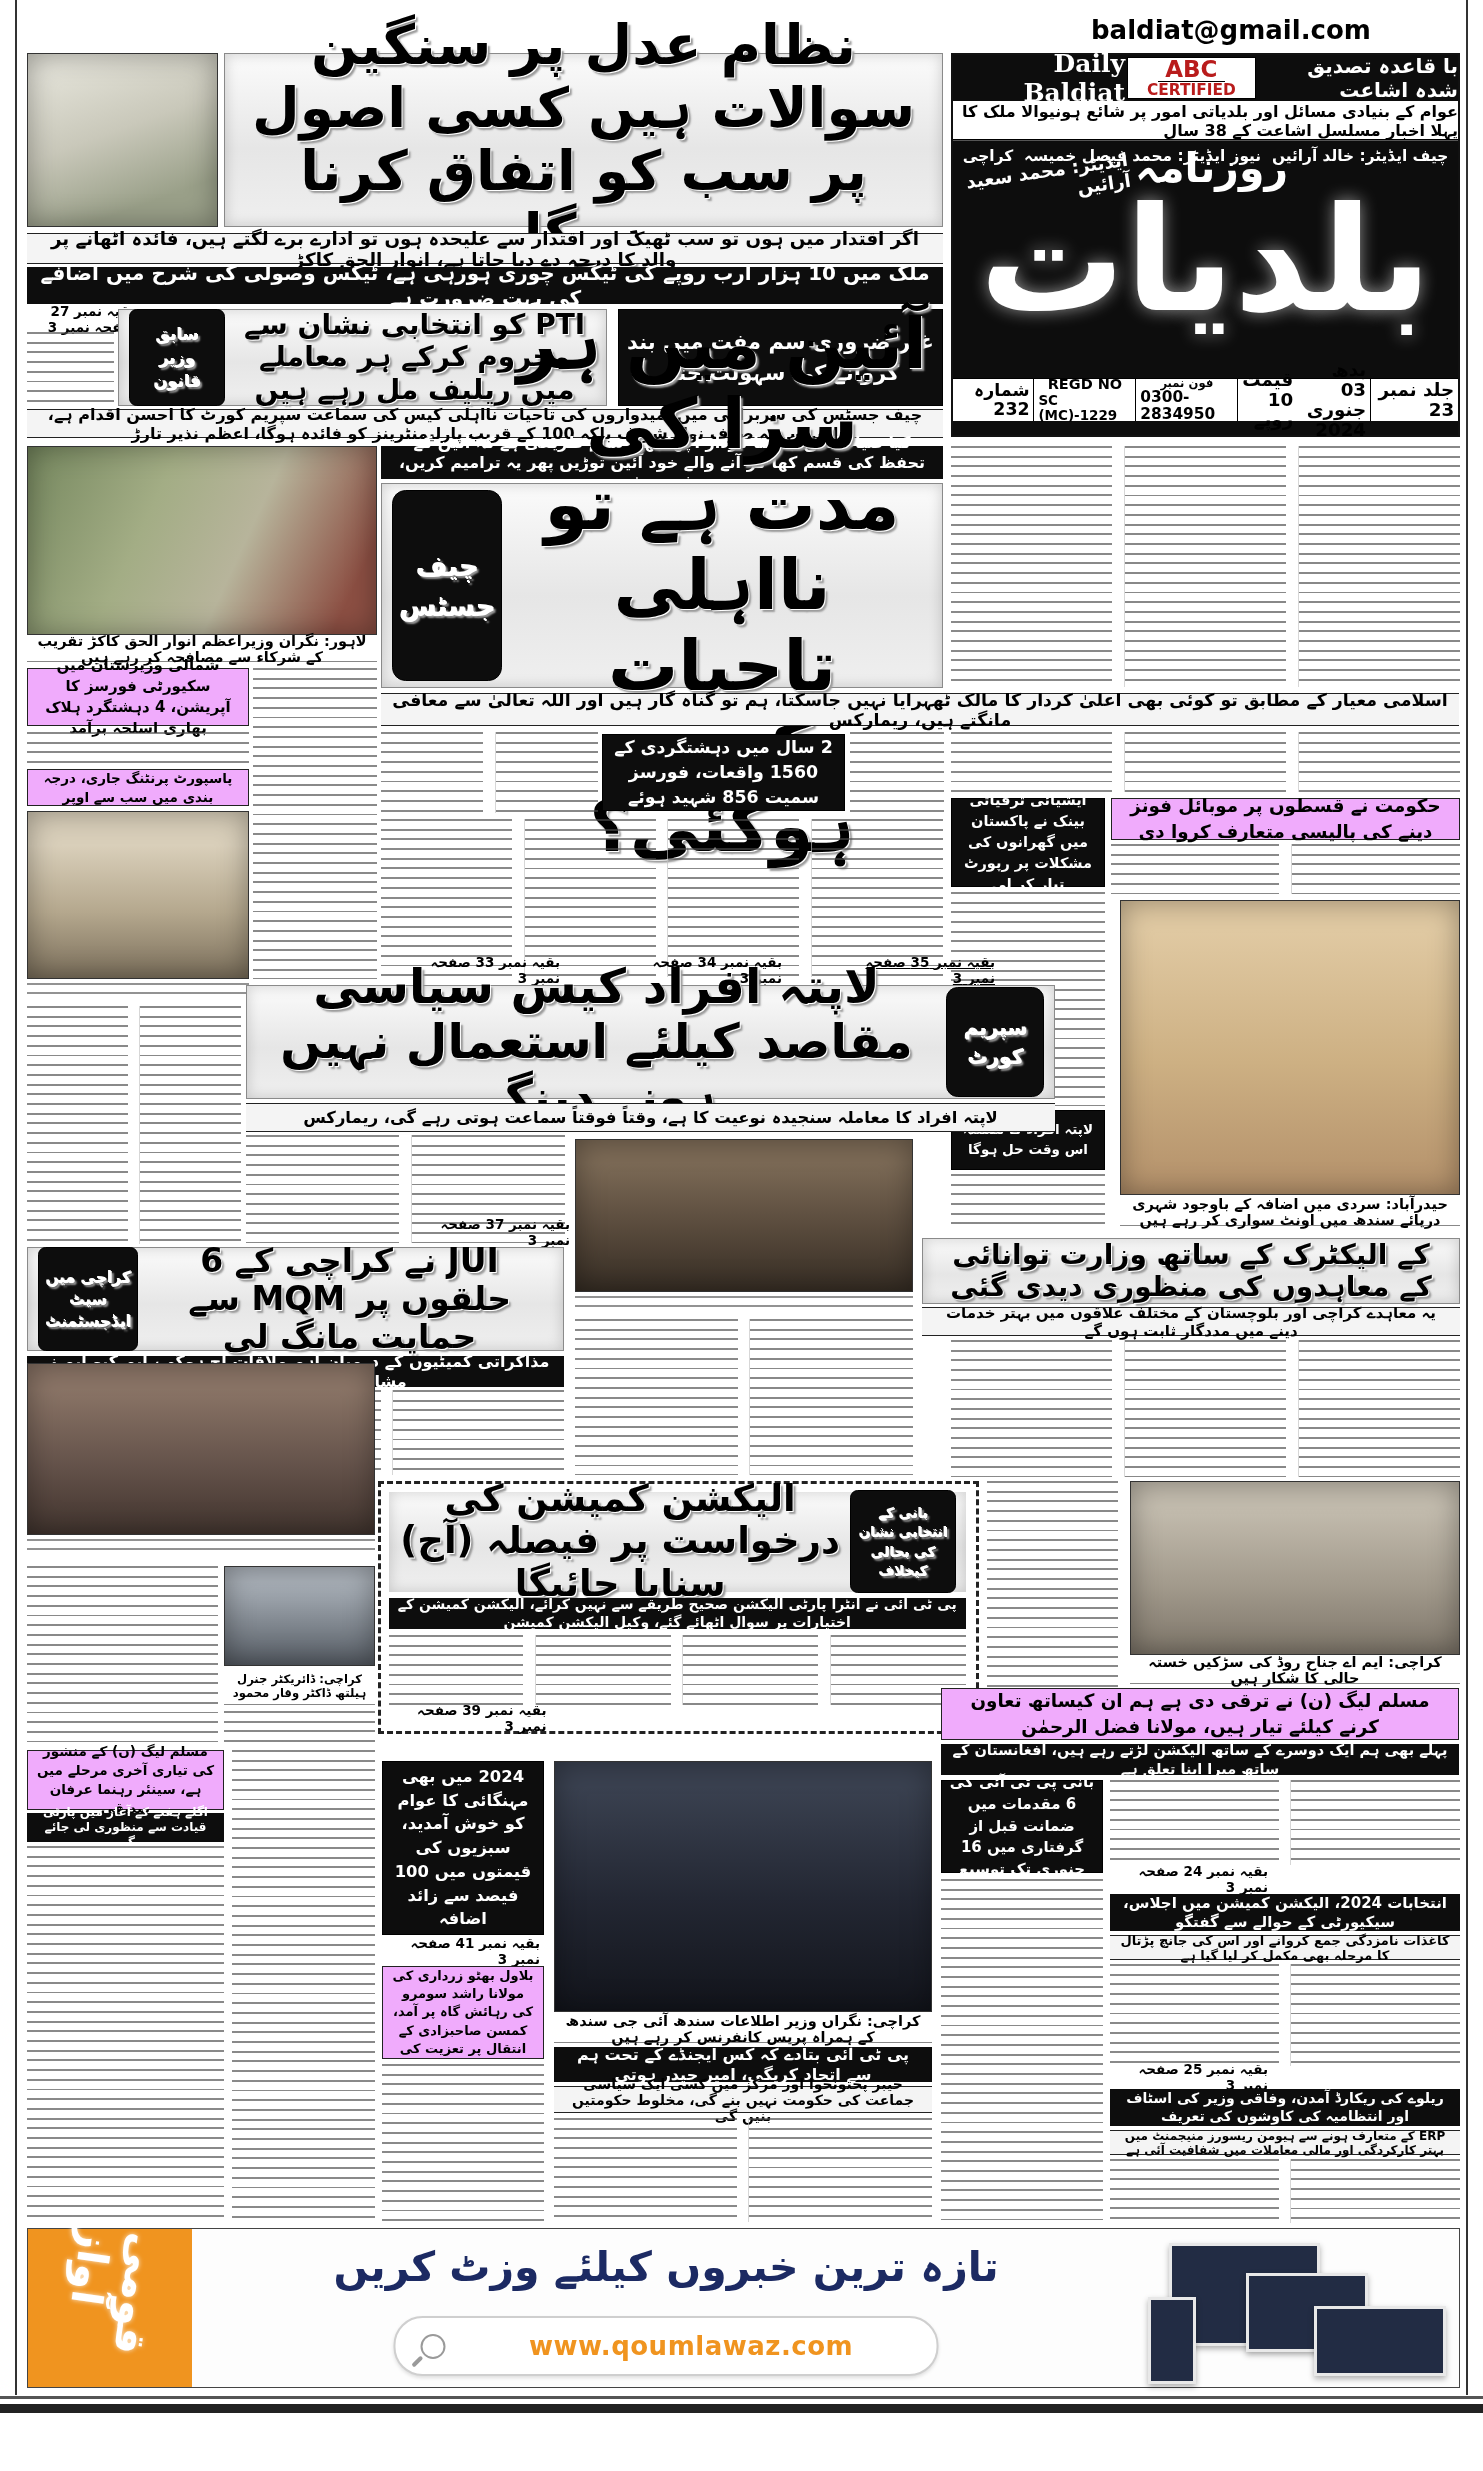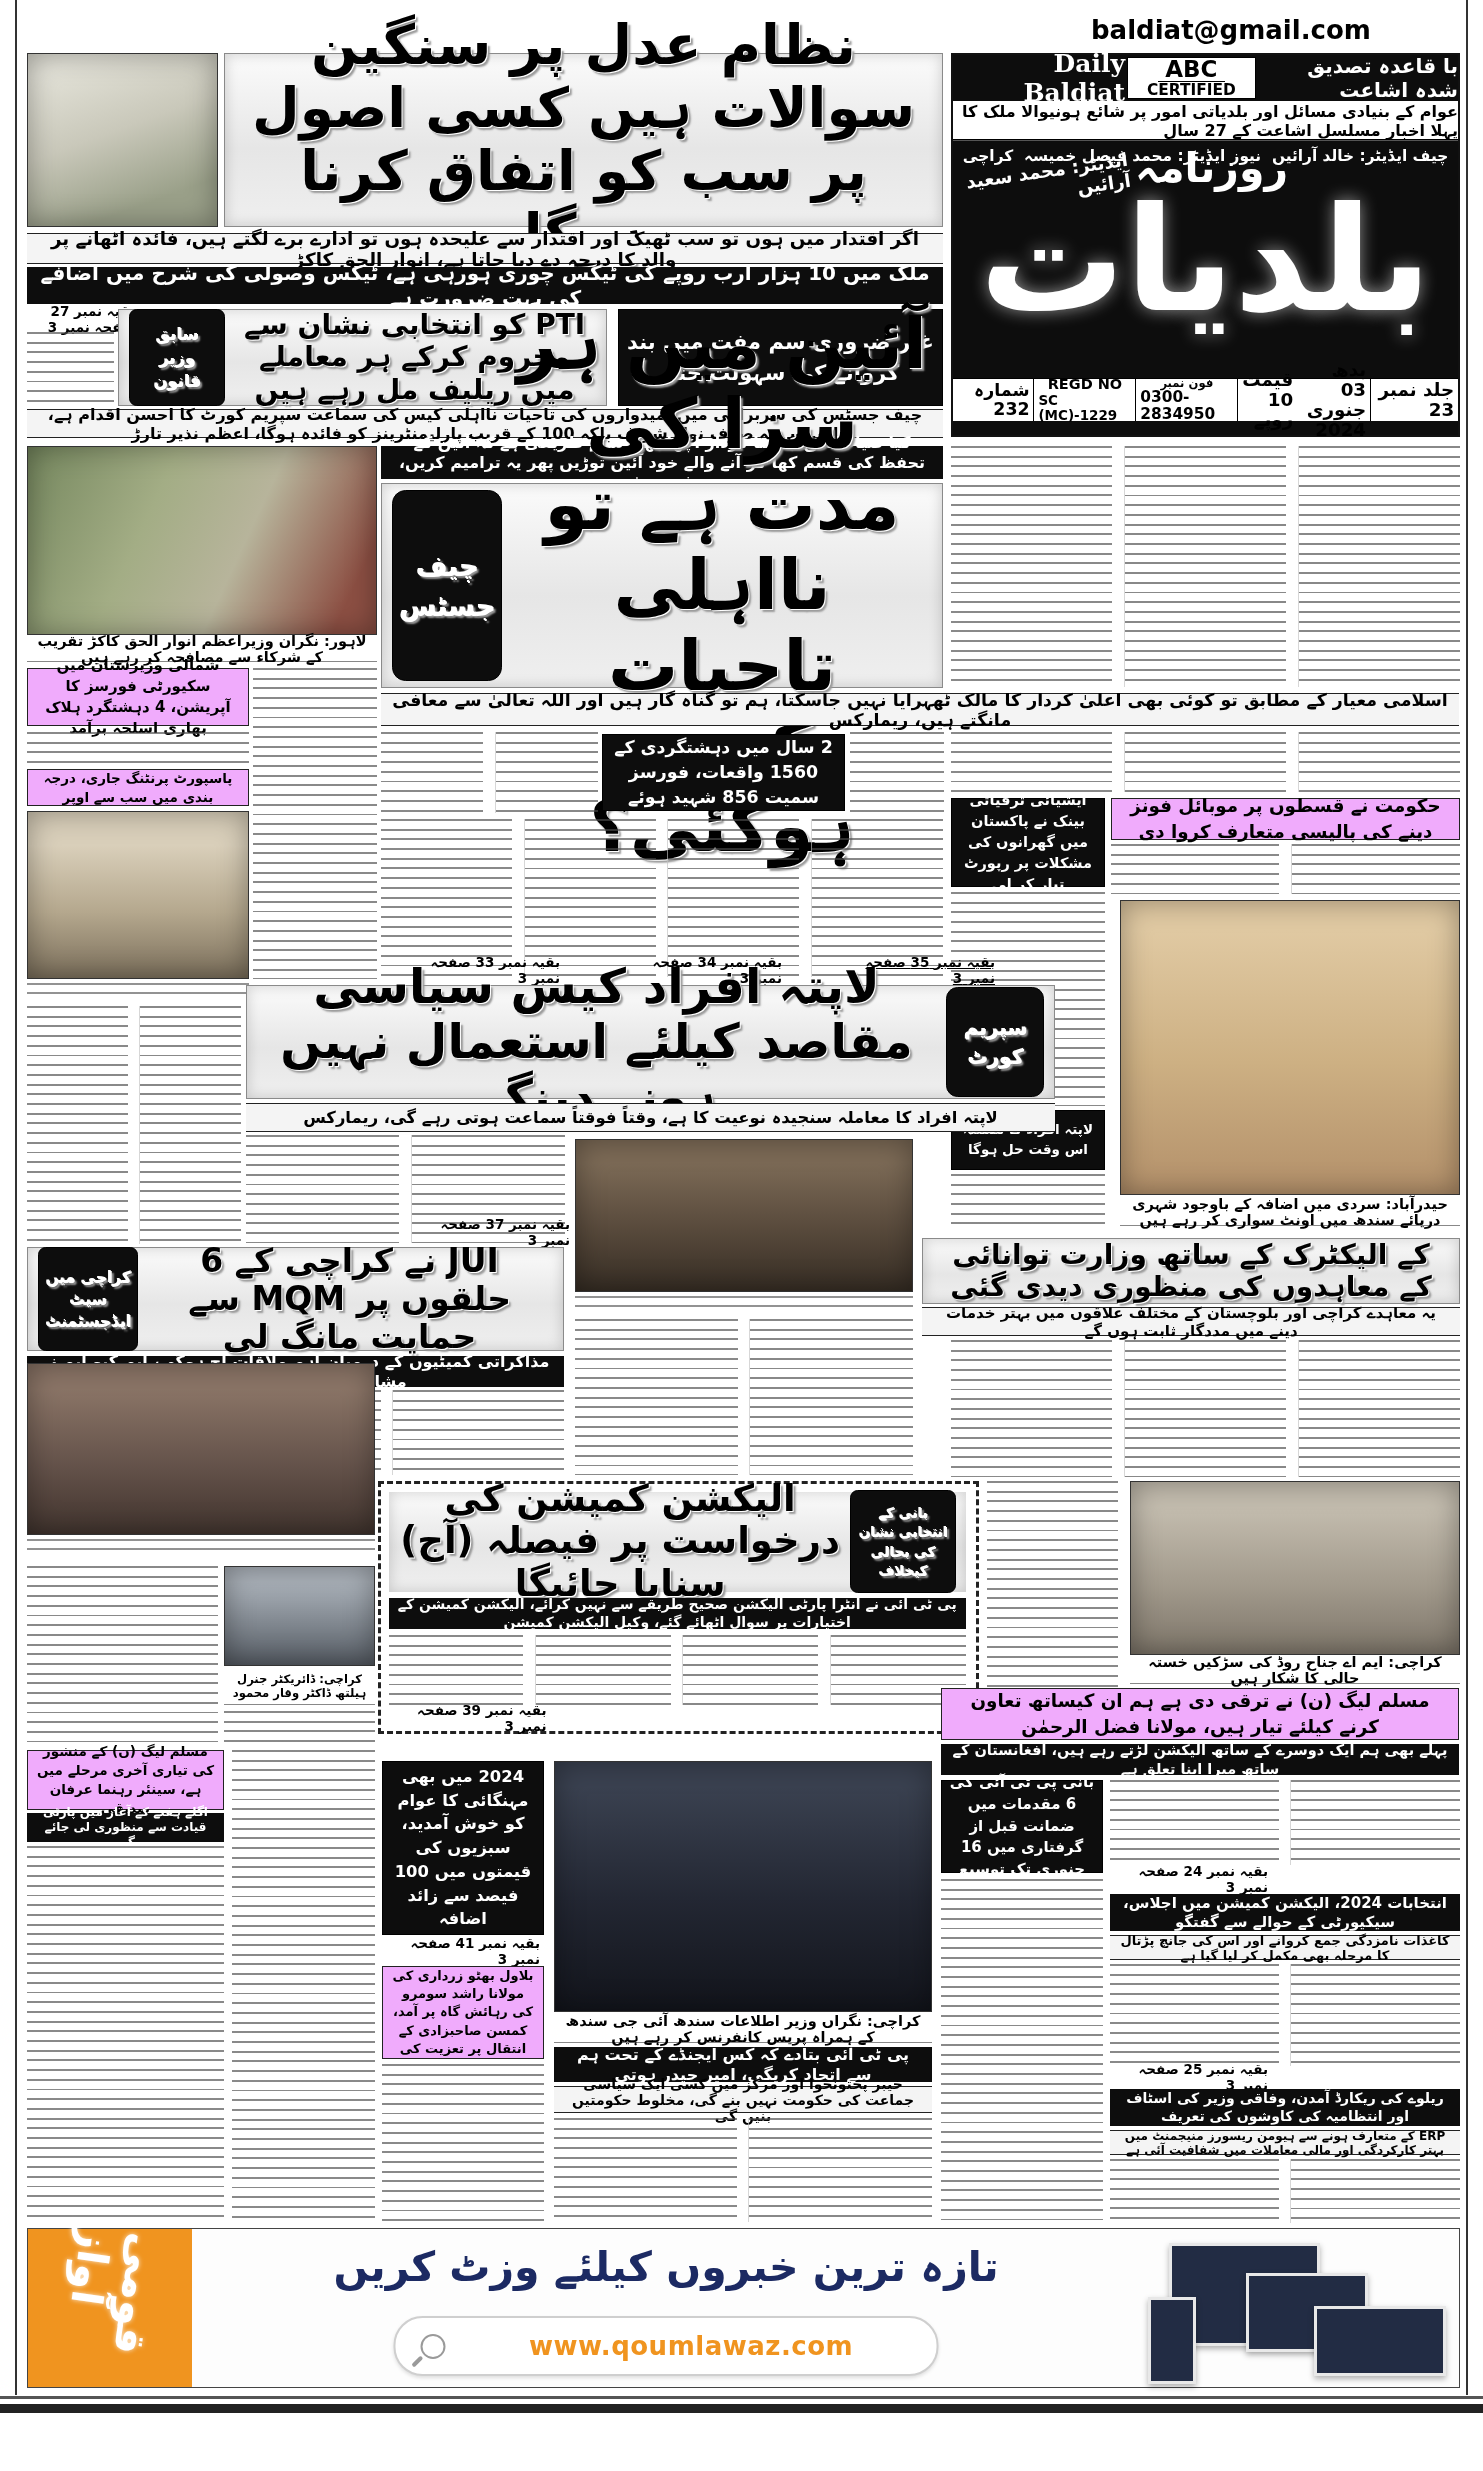--- a/index.html
+++ b/index.html
@@ -39,21 +39,21 @@
   .ph-camel{background:linear-gradient(#e0c9a2 10%,#cdb083 55%,#b3906a);}
   .ph-office{background:linear-gradient(#7c6a56 15%,#57493b 60%,#362d24);}
   .ph-press{background:linear-gradient(#3a4150 10%,#232733 55%,#12141b);}
   .ph-street{background:linear-gradient(#c3bcae 15%,#a29a8c 60%,#7e766a);}
   .ph-award{background:linear-gradient(#8a7466 15%,#64524a 60%,#41342e);}
   .ph-two{background:linear-gradient(#aab1b9 15%,#7e858d 60%,#565c64);}
   
   .mast{border:2.9px solid #111;background:#0d0d0d;color:#fff;}
   .mast-row1{display:flex;align-items:stretch;height:46px;border-bottom:1.9px solid #fff;}
   .mast-row1 .urd{flex:1;display:flex;align-items:center;justify-content:center;font-weight:bold;font-size:20px;}
-  .mast-abc{width:127px;background:#fff;color:#000000;display:flex;flex-direction:column;align-items:center;
+  .mast-abc{width:127px;background:#fff;color:#b91c1c;display:flex;flex-direction:column;align-items:center;
             justify-content:center;font-weight:bold;line-height:1.05;border:1.9px solid #000;margin:1.9px;}
   .mast-en{width:172px;display:flex;align-items:center;justify-content:center;font-weight:bold;
            font-size:25px;font-family:"DejaVu Serif",serif;}
   .mast-tag{height:37px;background:#fff;color:#000;display:flex;align-items:center;justify-content:center;
             font-weight:bold;font-size:16px;border-bottom:1.9px solid #000;}
   .mast-mid{position:relative;height:238px;}
   .mast-title{position:absolute;inset:0;display:flex;align-items:center;justify-content:center;
               font-size:145px;font-weight:bold;color:#fff;text-shadow:0 0 17.4px rgba(255,255,255,.55);}
   .mast-bottom{display:flex;justify-content:space-between;align-items:center;padding:0 9.7px;height:29px;
                font-size:15.4px;font-weight:bold;color:#fff;border-top:1px solid #555;}
@@ -89,21 +89,21 @@
 
   <div class="abs mast" style="left:951px;top:53px;width:509px;height:384px;">
     <div class="mast-row1">
       <div class="urd">با قاعدہ تصدیق شدہ اشاعت</div>
       <div class="mast-abc">
         <span style="font-size:23px;border-bottom:1.9px solid #000;padding:0 7.7px;">ABC</span>
         <span style="font-size:15.4px;">CERTIFIED</span>
       </div>
       <div class="mast-en">Daily Baldiat</div>
     </div>
-    <div class="mast-tag">عوام کے بنیادی مسائل اور بلدیاتی امور پر شائع ہونیوالا ملک کا پہلا اخبار مسلسل اشاعت کے 27 سال</div>
+    <div class="mast-tag">عوام کے بنیادی مسائل اور بلدیاتی امور پر شائع ہونیوالا ملک کا پہلا اخبار مسلسل اشاعت کے 38 سال</div>
     <div class="mast-mid">
       <div class="abs" style="right:170px;top:3.9px;font-size:41px;font-weight:bold;color:#fff;">روزنامہ</div>
       <div class="abs" style="right:328px;top:21px;font-size:18.3px;font-weight:bold;color:#fff;transform:rotate(-8deg);">ایڈیٹر: محمد سعید آرائیں</div>
       <div class="mast-title">بلدیات</div>
       <div class="mast-bottom">
         <span>چیف ایڈیٹر: خالد آرائیں</span>
         <span>نیوز ایڈیٹر: محمد فیصل خمیسہ</span>
         <span>کراچی</span>
       </div>
     </div>

